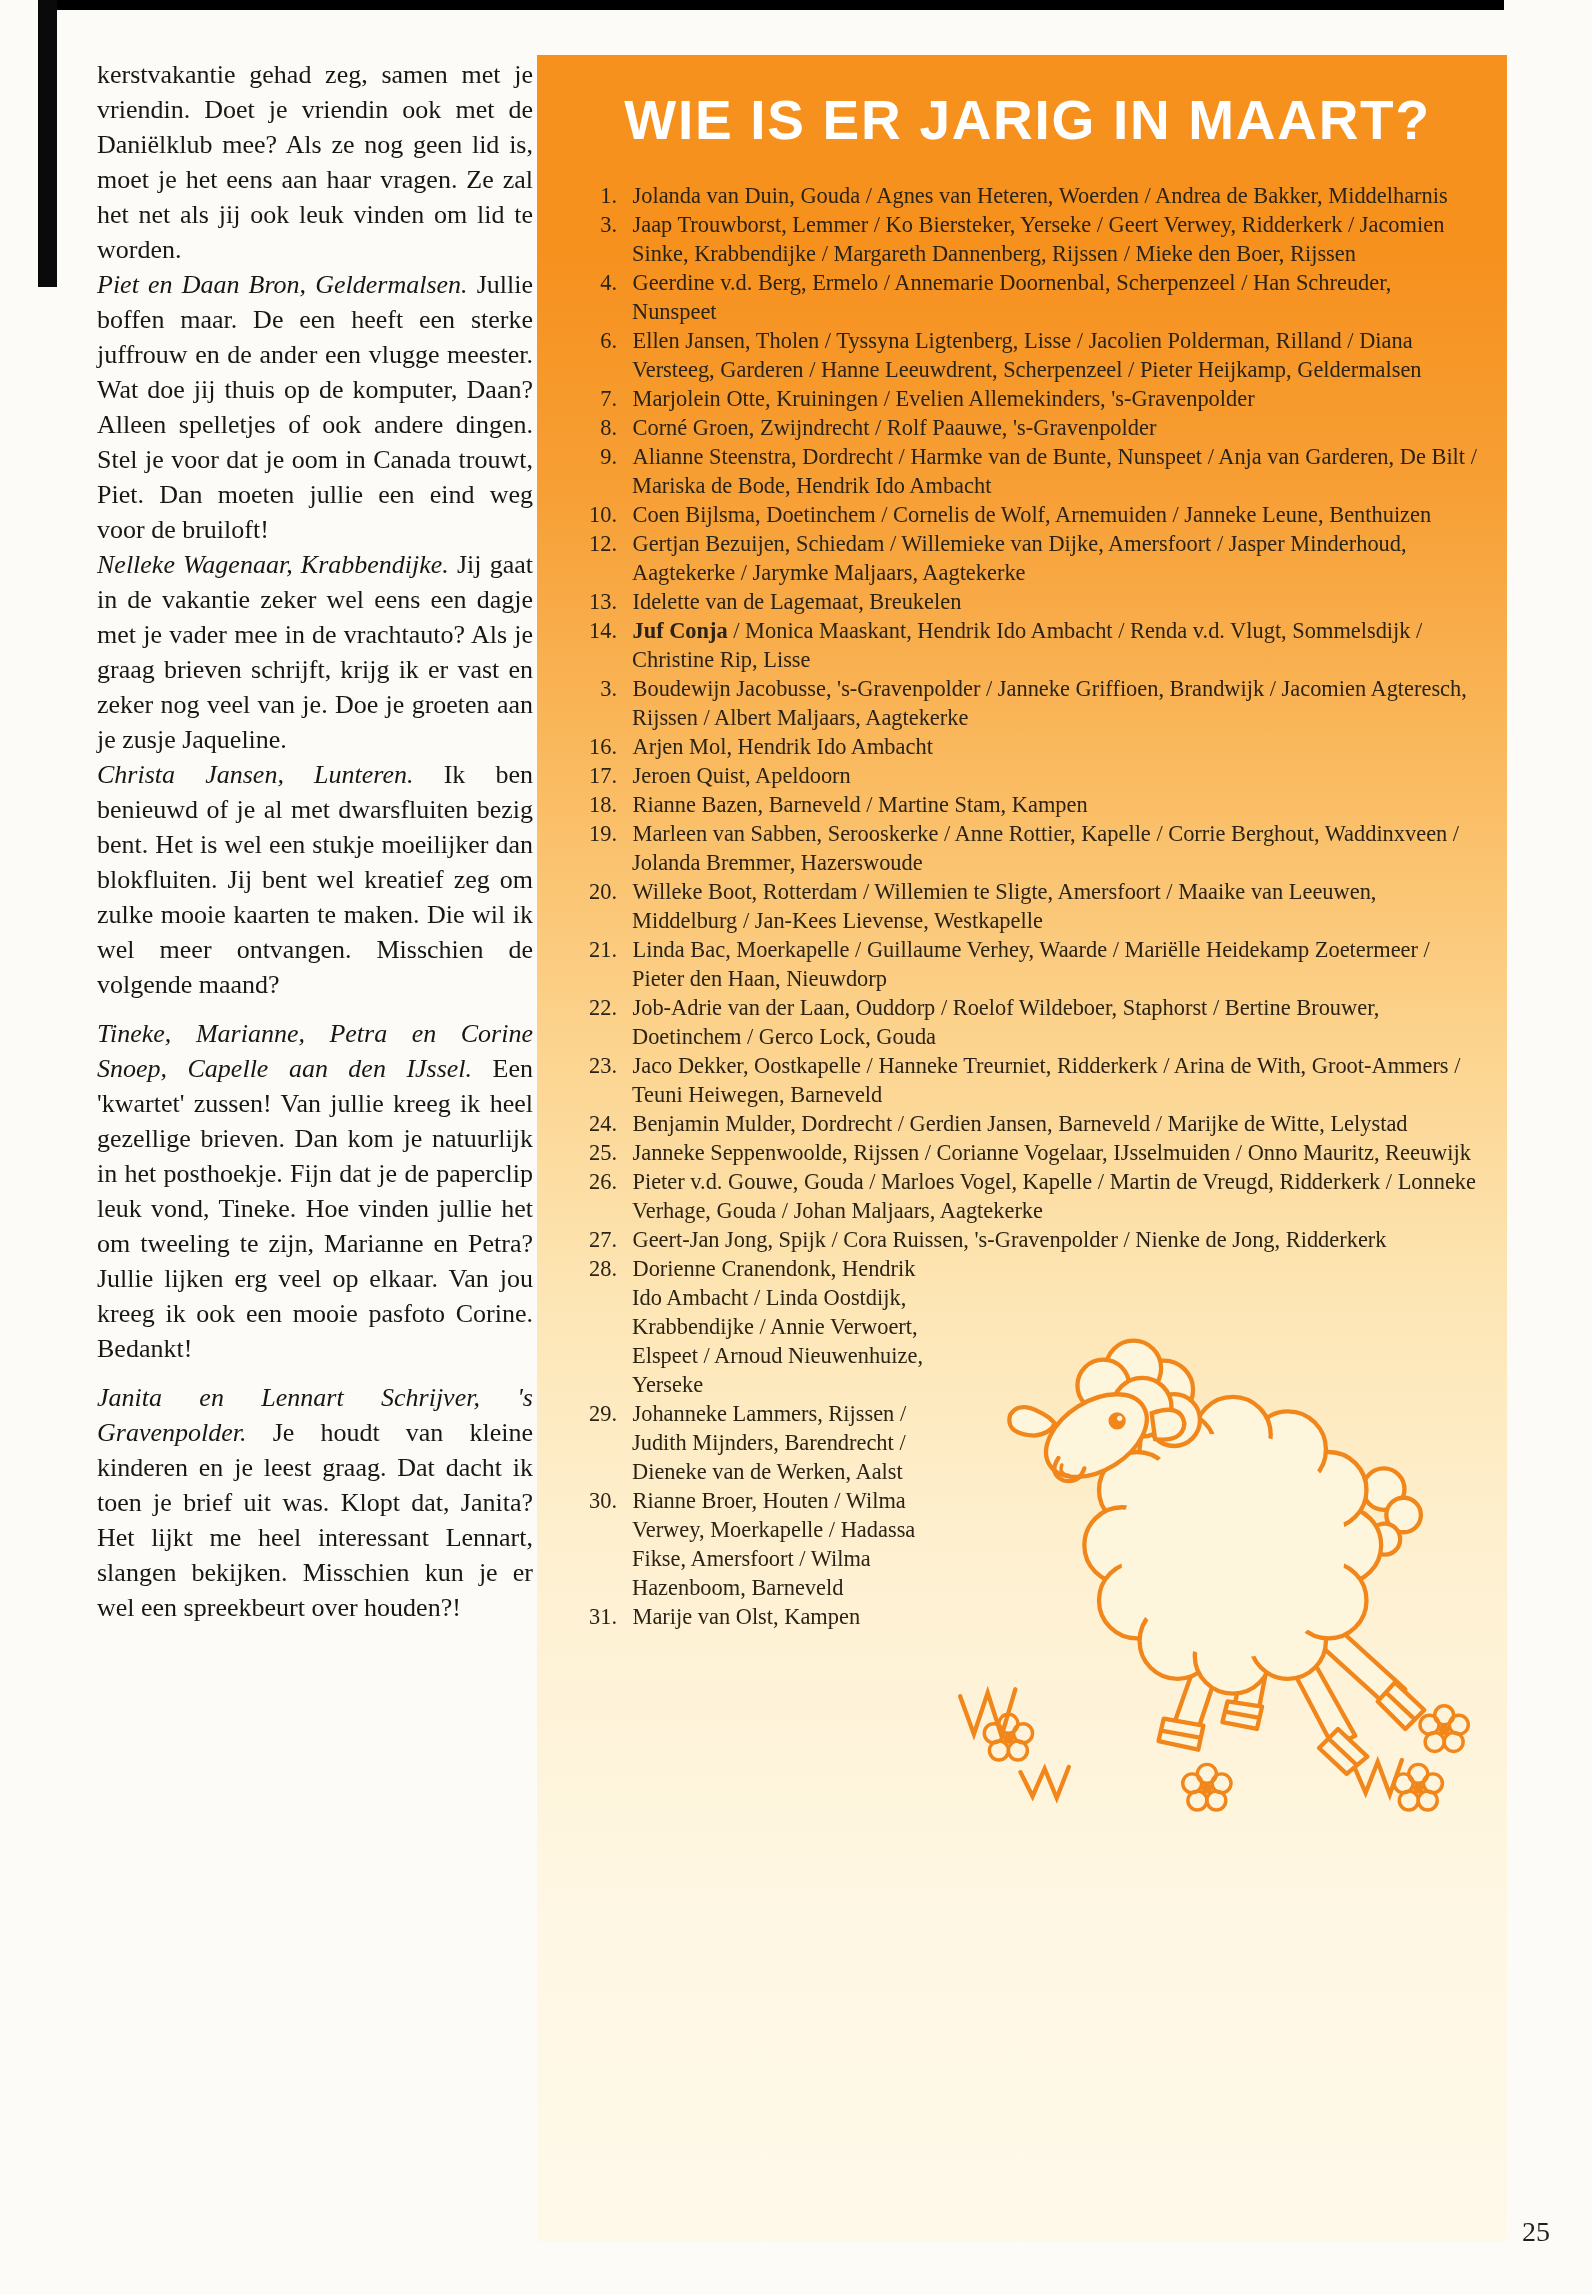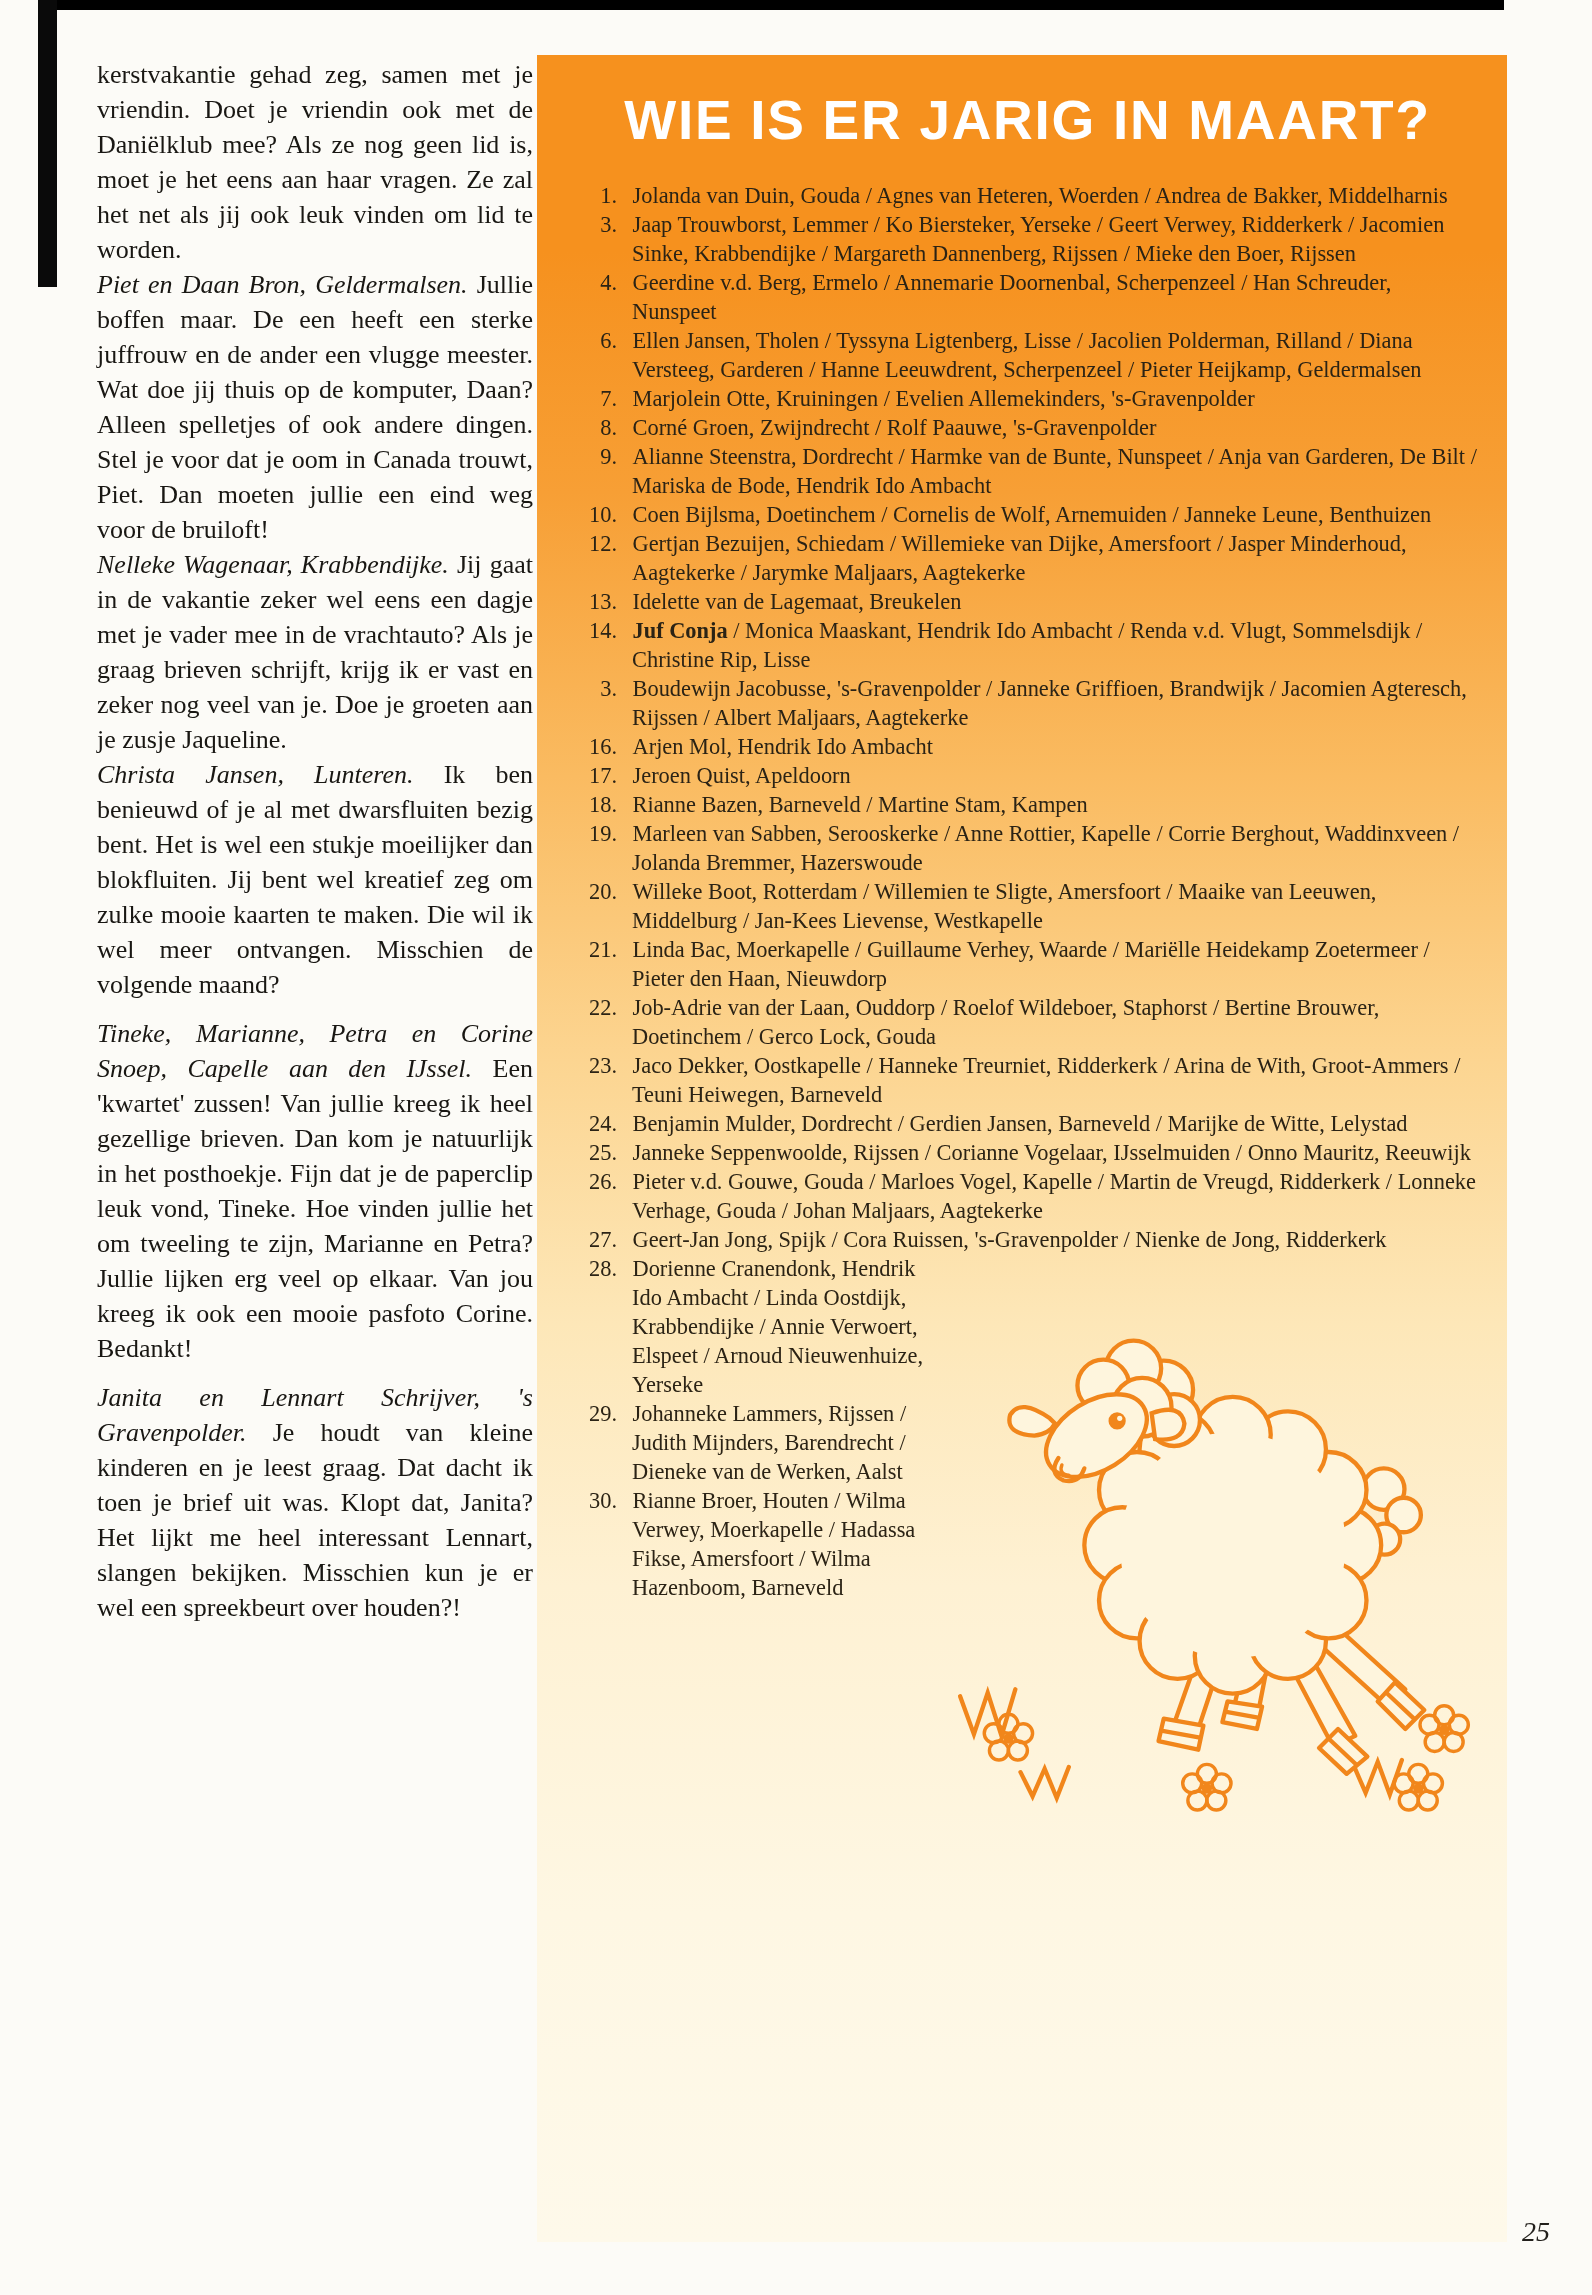--- a/index.html
+++ b/index.html
@@ -45,21 +45,21 @@
   .entry b{font-weight:bold;}
   #list-part2::after{content:"";display:block;clear:both;}
   
   .lamb{
     float:right;width:535px;height:604px;margin:-41px -5.2px 0 15.5px;
   }
   .lamb svg{width:100%;height:100%;display:block;}
   
   .page-number{
     position:absolute;left:1522px;top:2216px;
-    font-size:28px;color:#221f1b;font-style:italic;
+    font-size:28px;color:#221f1b;
   }
 </style>
 </head>
 <body>
 
 <div class="scan-top"></div>
 <div class="scan-left"></div>
 
 <div class="letters">
     <p class="para">kerstvakantie gehad zeg, samen met je vriendin. Doet je vriendin ook met de Daniëlklub mee? Als ze nog geen lid is, moet je het eens aan haar vragen. Ze zal het net als jij ook leuk vinden om lid te worden.</p>
@@ -200,18 +200,19 @@
           <circle cx="199" cy="238" r="3" fill="#FEF5DD"></circle>
 
           <path d="M128,284 Q116,302 134,310 Q152,314 158,296" fill="none" stroke="#F1861B" stroke-width="5" stroke-linecap="round"></path>
           <path d="M132,292 Q128,302 140,304" fill="none" stroke="#F1861B" stroke-width="4" stroke-linecap="round"></path>
         </svg>
       </div>
 
     <div class="entry"><span class="num">28.</span>Dorienne Cranendonk, Hendrik Ido Ambacht / Linda Oostdijk, Krabbendijke / Annie Verwoert, Elspeet / Arnoud Nieuwenhuize, Yerseke</div>
         <div class="entry"><span class="num">29.</span>Johanneke Lammers, Rijssen / Judith Mijnders, Barendrecht / Dieneke van de Werken, Aalst</div>
         <div class="entry"><span class="num">30.</span>Rianne Broer, Houten / Wilma Verwey, Moerkapelle / Hadassa Fikse, Amersfoort / Wilma Hazenboom, Barneveld</div>
+        <div class="entry"><span class="num">31.</span>Marije van Olst, Kampen</div>
       </div>
   </div>
 </div>
 
 <div class="page-number">25</div>
 
 
 </body></html>

